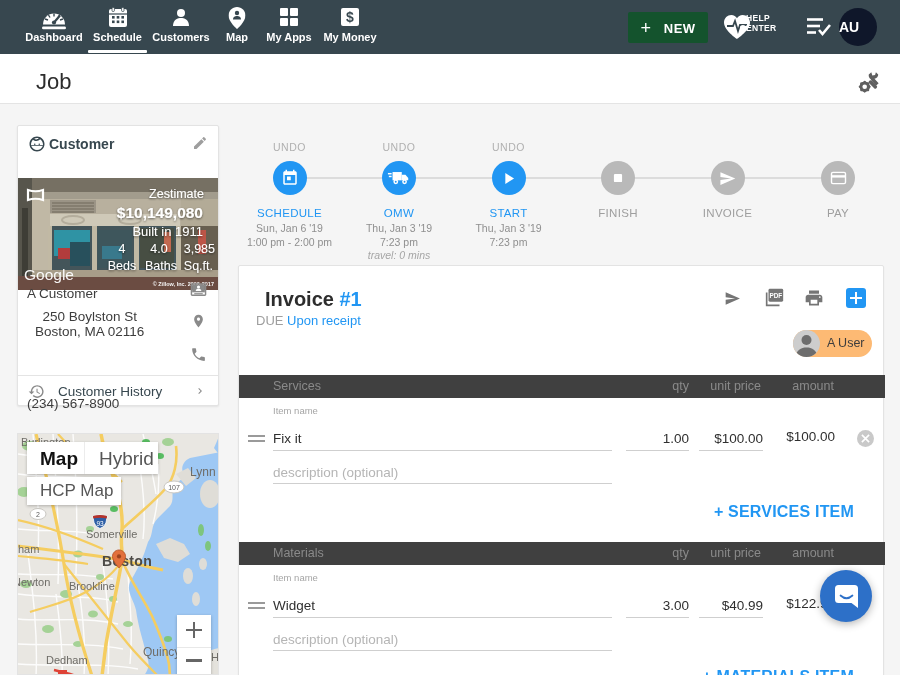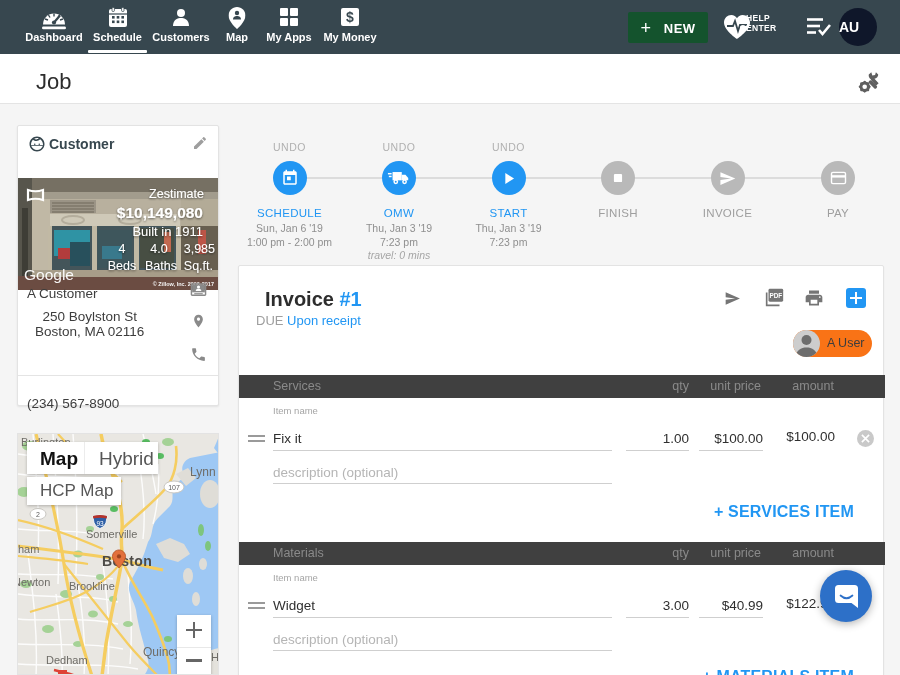--- a/index.html
+++ b/index.html
@@ -241,20 +241,29 @@
     <div class="crow" style="position:absolute;left:17px;top:36px;line-height:14.5px;text-align:center;">250 Boylston St<br>Boston, MA 02116</div>
     <svg width="15" height="18" viewBox="0 0 24 24" style="position:absolute;right:12px;top:38px;">
           <path fill="#8a8a8a" d="M12 2C8.13 2 5 5.13 5 9c0 5.25 7 13 7 13s7-7.75 7-13c0-3.87-3.13-7-7-7zm0 9.5c-1.38 0-2.5-1.12-2.5-2.5s1.12-2.5 2.5-2.5 2.5 1.12 2.5 2.5-1.12 2.5-2.5 2.5z"></path>
         </svg>
     <div class="crow" style="position:absolute;left:9px;top:74px;margin-top:48px;">(234) 567-8900</div>
     <svg width="17" height="17" viewBox="0 0 24 24" style="position:absolute;right:11px;top:72px;">
           <path fill="#8a8a8a" d="M6.62 10.79c1.44 2.83 3.76 5.14 6.59 6.59l2.2-2.2c.27-.27.67-.36 1.02-.24 1.12.37 2.33.57 3.57.57.55 0 1 .45 1 1V20c0 .55-.45 1-1 1-9.39 0-17-7.61-17-17 0-.55.45-1 1-1h3.5c.55 0 1 .45 1 1 0 1.25.2 2.45.57 3.57.11.35.03.74-.25 1.02l-2.2 2.2z"></path>
         </svg>
   </div>
   <div style="position:absolute;left:0;top:249px;width:100%;border-top:1px solid #e4e4e4;"></div>
+  <div style="position:absolute;left:0;top:249px;width:100%;height:32px;">
+    <svg width="17" height="17" viewBox="0 0 24 24" style="position:absolute;left:10px;top:8px;">
+          <path fill="#8a8a8a" d="M13 3c-4.97 0-9 4.03-9 9H1l3.89 3.89.07.14L9 12H6c0-3.87 3.13-7 7-7s7 3.13 7 7-3.13 7-7 7c-1.93 0-3.68-.79-4.94-2.06l-1.42 1.42C8.27 19.99 10.51 21 13 21c4.97 0 9-4.03 9-9s-4.03-9-9-9zm-1 5v5l4.28 2.54.72-1.21-3.5-2.08V8H12z"></path>
+        </svg>
+    <span style="position:absolute;left:40px;top:9px;font-size:13.5px;color:#37474f;">Customer History</span>
+    <svg width="12" height="12" viewBox="0 0 24 24" style="position:absolute;right:12px;top:10px;">
+          <path fill="#8a8a8a" d="M8.59 16.59L13.17 12 8.59 7.41 10 6l6 6-6 6-1.41-1.41z"></path>
+        </svg>
+  </div>
 </div>
 
 <div id="mapcard">
   <svg width="202" height="242" viewBox="0 0 202 242">
     <rect width="202" height="242" fill="#e9e7e2"></rect>
 
     <g stroke="#ffffff" stroke-width="1.4" fill="none" opacity="0.9">
       <path d="M0,20 C30,25 60,22 90,30 M0,40 C40,45 70,40 100,50 M0,60 C30,62 60,58 95,68 M0,95 C25,98 50,95 75,100 M0,140 C30,142 60,138 95,145 M0,160 C35,165 70,160 100,168 M0,185 C30,188 65,182 100,190 M0,210 C35,212 70,208 105,215 M0,230 C40,233 80,228 120,235"></path>
       <path d="M15,0 C18,40 22,80 20,120 M35,0 C38,50 42,100 40,150 M55,0 C58,40 60,90 58,140 M10,120 C15,160 20,200 18,242 M38,160 C42,190 45,220 44,242 M60,150 C65,180 68,210 66,242 M85,130 C90,170 92,200 90,242 M110,140 C112,170 115,200 112,230"></path>
       <path d="M95,10 C100,40 105,70 103,95 M120,20 C125,50 128,80 125,105 M140,30 C142,50 140,70 135,90 M125,0 C130,20 135,40 138,60"></path>
@@ -443,21 +452,21 @@
         <path d="M4 6 L4 20 L18 20" fill="none" stroke="#757575" stroke-width="1.8"></path>
       </svg>
   <svg width="20" height="20" viewBox="0 0 24 24" style="position:absolute;left:565px;top:22px;">
         <path fill="#757575" d="M19 8H5c-1.66 0-3 1.34-3 3v6h4v4h12v-4h4v-6c0-1.66-1.34-3-3-3zm-3 11H8v-5h8v5zm3-7c-.55 0-1-.45-1-1s.45-1 1-1 1 .45 1 1-.45 1-1 1zm-1-9H6v4h12V3z"></path>
       </svg>
   <div style="position:absolute;left:607px;top:22px;width:20px;height:20px;background:#2196f3;border-radius:3px;">
         <svg width="12" height="12" viewBox="0 0 12 12" style="position:absolute;left:4px;top:4px;">
           <path d="M5 0h2v5h5v2H7v5H5V7H0V5h5z" fill="#fff"></path>
         </svg>
       </div>
-  <div style="position:absolute;left:554px;top:64px;width:79px;height:27px;background:#f97316;border-radius:14px;">
+  <div style="position:absolute;left:554px;top:64px;width:79px;height:27px;background:#fdba74;border-radius:14px;">
     <div style="position:absolute;left:0;top:0;width:27px;height:27px;border-radius:50%;background:#cdcdcd;overflow:hidden;"><svg width="27" height="27" viewBox="0 0 27 27">
             <circle cx="13.5" cy="10" r="5" fill="#6d6d6d"></circle>
             <path d="M3 27 c0-7 5-9.5 10.5-9.5 S24 20 24 27 Z" fill="#6d6d6d"></path>
           </svg></div>
     <span style="position:absolute;left:34px;top:6px;font-size:12.5px;color:#3d3d3d;">A User</span>
   </div>
 
   <div class="band" style="top:109px;">
         <span class="bt">Services</span>
         <span class="colh" style="left:420px;width:30px;text-align:right;">qty</span>

